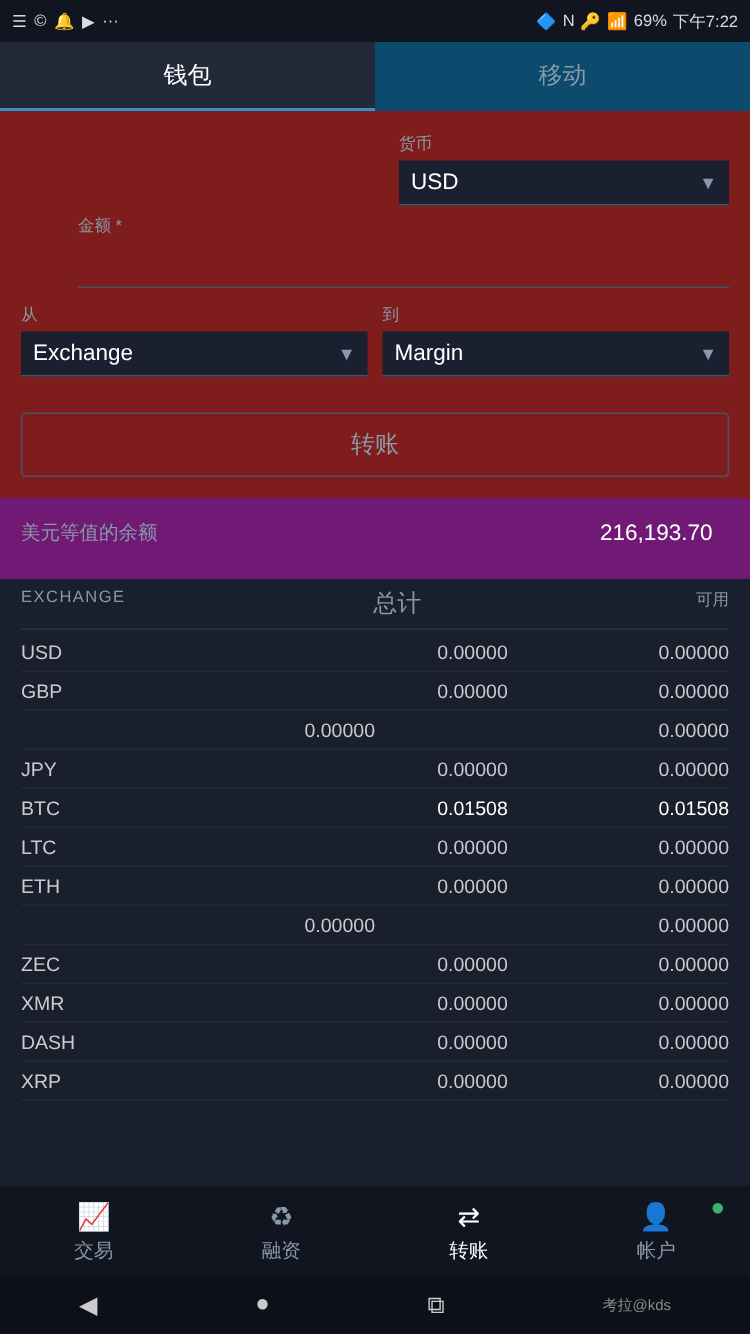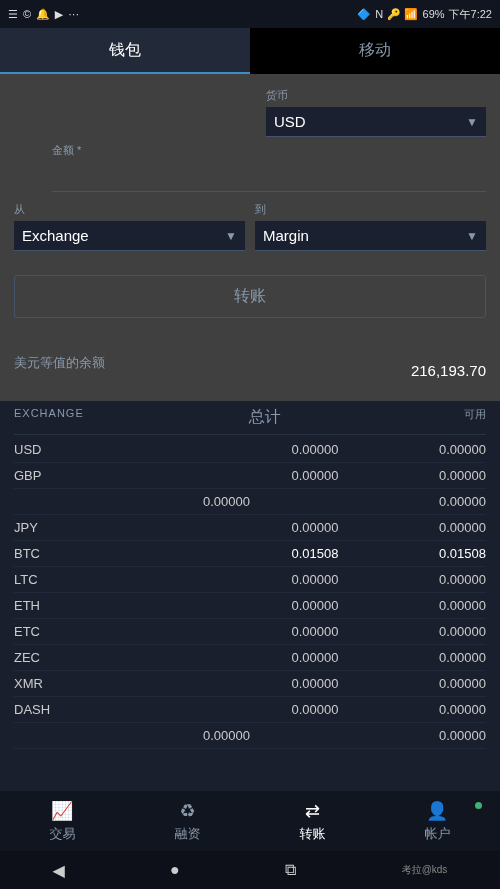--- a/index.html
+++ b/index.html
@@ -24,41 +24,41 @@
       font-size: 11px;
       color: #ddd;
     }
     .status-left { display: flex; align-items: center; gap: 5px; }
     .status-right { display: flex; align-items: center; gap: 4px; font-size: 11px; }
 
     
     .tab-bar {
       display: flex;
       height: 46px;
-      background: #000000;
+      background: #0c4a6e;
     }
     .tab-item {
       flex: 1;
       display: flex;
       align-items: center;
       justify-content: center;
       font-size: 16px;
       color: #8899aa;
       cursor: pointer;
       border-bottom: 2px solid transparent;
     }
     .tab-item.active {
       color: #fff;
       border-bottom: 2px solid #3a8fc4;
       background: #222a3a;
     }
 
     
     .main-content {
-      background: #404040;
+      background: #7f1d1d;
       padding: 14px 14px 0 14px;
     }
 
     
     .currency-row {
       display: flex;
       justify-content: flex-end;
       margin-bottom: 6px;
     }
     .field-group {
@@ -134,37 +134,36 @@
       color: #8899aa;
       font-size: 16px;
       padding: 10px 60px;
       border-radius: 3px;
       cursor: pointer;
       width: 100%;
     }
 
     
     .balance-section {
-      background: #404040;
-      padding: 14px 14px 8px 14px;
+      background: #701a75;
+      padding: 14px 25px 8px 14px;
     }
     .balance-row {
       display: flex;
       justify-content: space-between;
       align-items: center;
       margin-bottom: 14px;
     }
     .balance-label {
       font-size: 13px;
       color: #8899aa;
     }
     .balance-value {
       font-size: 15px;
       color: #fff;
-      margin-top: 16px;
     }
 
     
     .table-section {
       background: #1a1f2e;
       padding: 0 14px;
     }
     .table-header-row {
       display: flex;
       justify-content: space-between;
@@ -402,40 +401,40 @@
       <span class="row-coin">LTC</span>
       <span class="row-total">0.00000</span>
       <span class="row-available">0.00000</span>
     </div>
       <div class="table-row">
       <span class="row-coin">ETH</span>
       <span class="row-total">0.00000</span>
       <span class="row-available">0.00000</span>
     </div>
       <div class="table-row">
-      <span class="row-coin">ETC</span>
       <span class="row-total">0.00000</span>
       <span class="row-available">0.00000</span>
     </div>
       <div class="table-row">
       <span class="row-coin">ZEC</span>
       <span class="row-total">0.00000</span>
       <span class="row-available">0.00000</span>
     </div>
       <div class="table-row">
       <span class="row-coin">XMR</span>
       <span class="row-total">0.00000</span>
       <span class="row-available">0.00000</span>
     </div>
       <div class="table-row">
       <span class="row-coin">DASH</span>
       <span class="row-total">0.00000</span>
       <span class="row-available">0.00000</span>
     </div>
       <div class="table-row">
+      <span class="row-coin">XRP</span>
       <span class="row-total">0.00000</span>
       <span class="row-available">0.00000</span>
     </div>
     </div>
 </div>
 
 <div class="bottom-nav">
   <div class="nav-item">
     <span class="nav-icon">📈</span>
     <span class="nav-label">交易</span>

